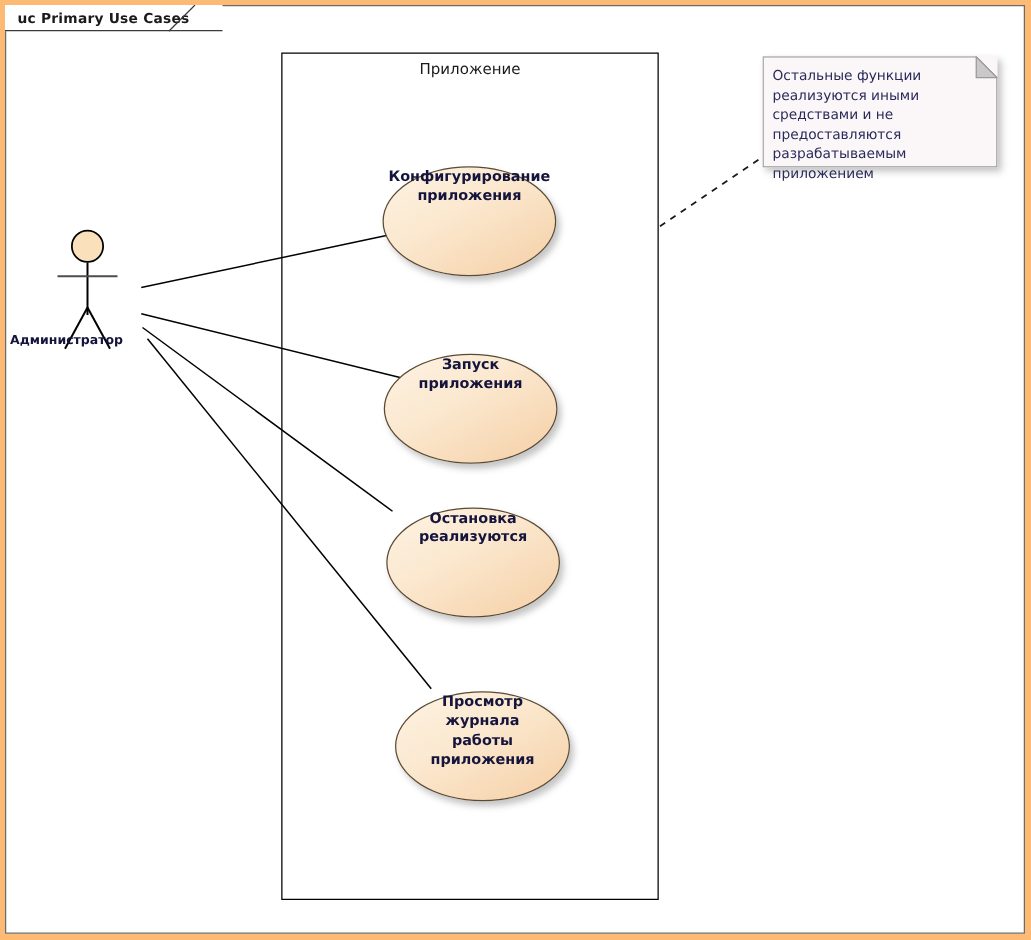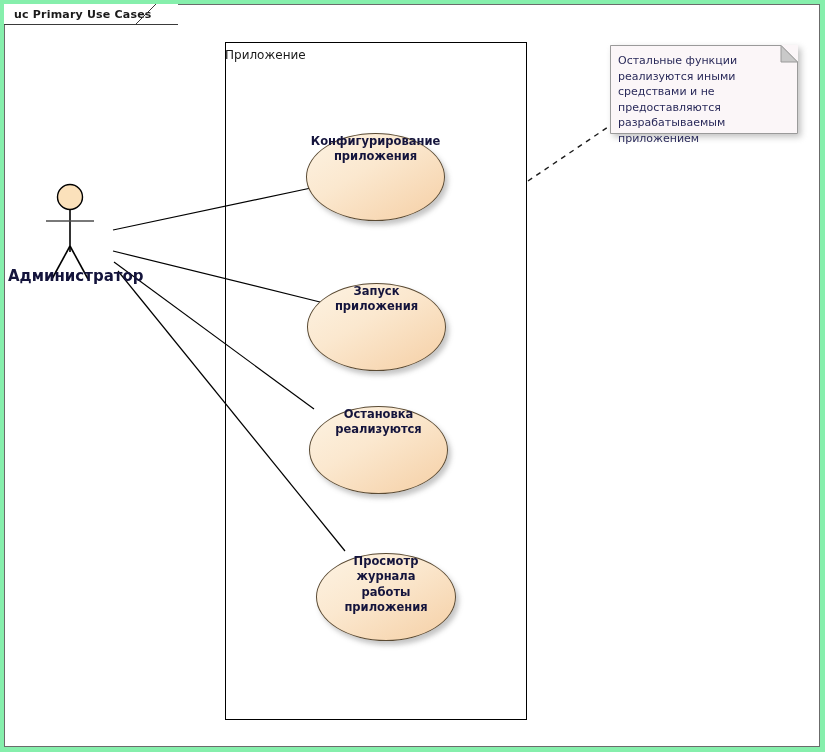--- a/index.html
+++ b/index.html
@@ -7,21 +7,21 @@
     padding: 0;
     background: #ffffff;
   }
   body {
     font-family: "DejaVu Sans", "Liberation Sans", sans-serif;
   }
   #canvas {
     position: relative;
     width: 825px;
     height: 752px;
-    background: #86efac;
+    background: #fdba74;
     overflow: hidden;
   }
   
   .frame {
     position: absolute;
     left: 4px;
     top: 4px;
     width: 816px;
     height: 743px;
     border: 1px solid #6b6b6b;
@@ -78,21 +78,21 @@
     border: 1px solid #000000;
     box-sizing: border-box;
     background: transparent;
     z-index: 2;
   }
   .boundary-label {
     position: absolute;
     left: 225px;
     top: 48px;
     width: 302px;
-    text-align: left;
+    text-align: center;
     font-size: 12px;
     color: #1a1a1a;
     z-index: 3;
   }
 
   
   .usecase {
     position: absolute;
     z-index: 3;
     display: flex;
@@ -113,21 +113,21 @@
     padding: 0 14px;
     white-space: pre-line;
   }
 
   
   .actor-label {
     position: absolute;
     left: 8px;
     top: 267px;
     width: 124px;
-    font-size: 15px;
+    font-size: 10px;
     font-weight: bold;
     color: #14143c;
     z-index: 3;
     white-space: nowrap;
   }
 
   
   .note {
     position: absolute;
     left: 610px;

